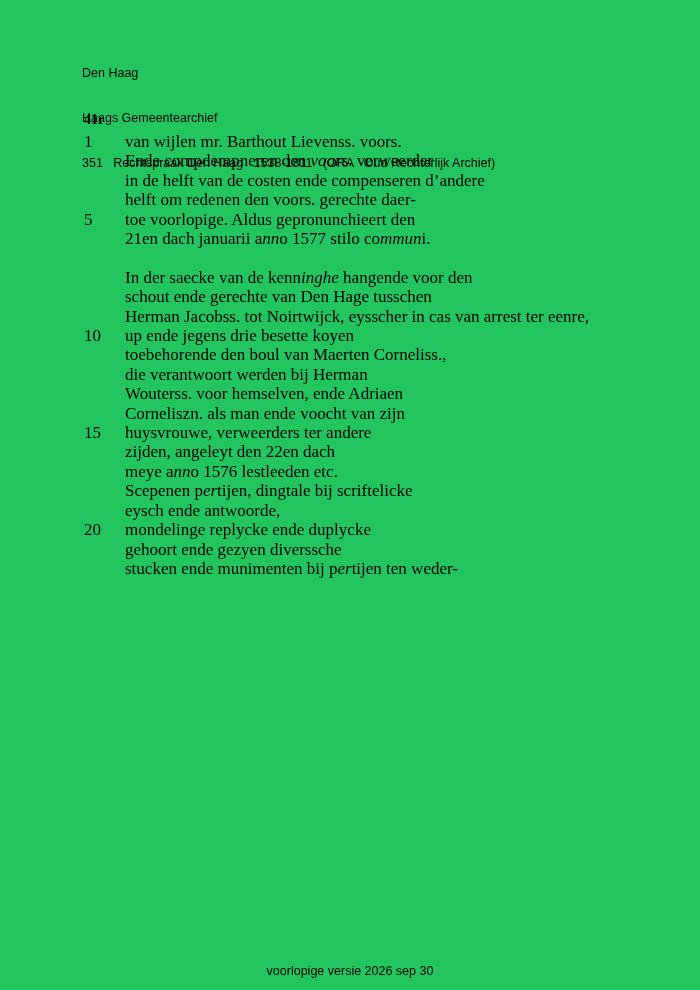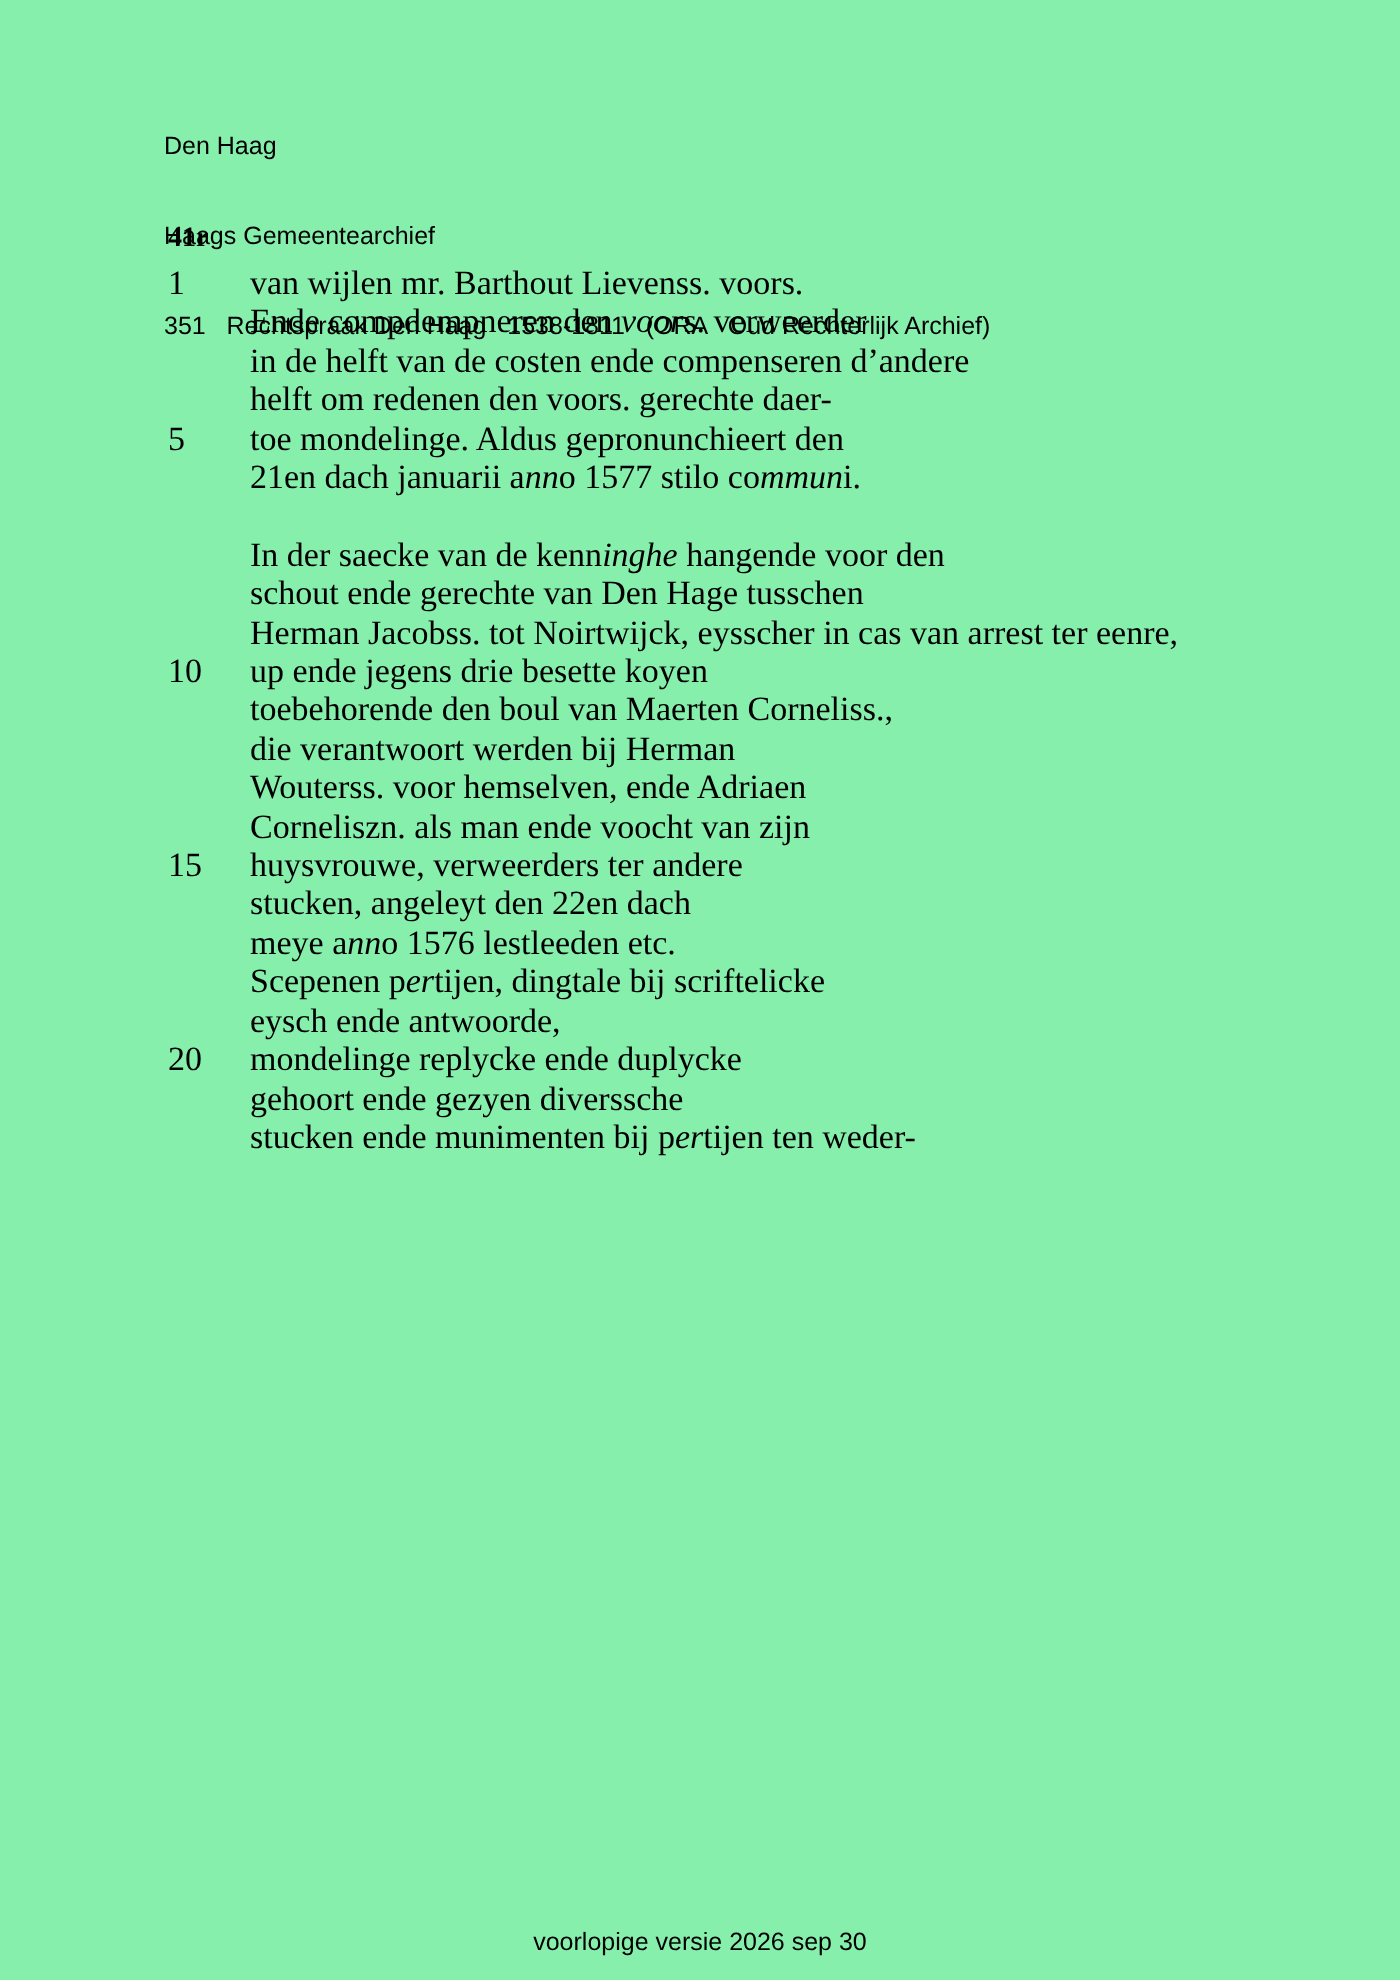--- a/index.html
+++ b/index.html
@@ -4,21 +4,21 @@
 <style>
   html, body {
     margin: 0;
     padding: 0;
     background: #e8e8e8;
   }
   .page {
     position: relative;
     width: 700px;
     height: 990px;
-    background: #86efac;
+    background: #22c55e;
     color: #000000;
     overflow: hidden;
     margin: 0 auto;
     box-shadow: 0 0 4px rgba(0,0,0,0.25);
   }
   .header {
     position: absolute;
     left: 82px;
     top: 36px;
     font-family: "Liberation Sans", sans-serif;
@@ -95,21 +95,21 @@
       <div class="line">
         <span class="num"></span>
         <span class="text"><span>in de helft van de costen ende compenseren d’andere</span></span>
       </div>
       <div class="line">
         <span class="num"></span>
         <span class="text"><span>helft om redenen den voors. gerechte daer-</span></span>
       </div>
       <div class="line">
         <span class="num">5</span>
-        <span class="text"><span>toe mondelinge. Aldus gepronunchieert den</span></span>
+        <span class="text"><span>toe voorlopige. Aldus gepronunchieert den</span></span>
       </div>
       <div class="line">
         <span class="num"></span>
         <span class="text"><span>21en dach januarii a</span><em>nn</em><span>o 1577 stilo co</span><em>mmun</em><span>i.</span></span>
       </div>
       <div class="line"></div>
       <div class="line">
         <span class="num"></span>
         <span class="text"><span>In der saecke van de kenn</span><em>inghe</em><span> hangende voor den</span></span>
       </div>
@@ -140,21 +140,21 @@
       <div class="line">
         <span class="num"></span>
         <span class="text"><span>Corneliszn. als man ende voocht van zijn</span></span>
       </div>
       <div class="line">
         <span class="num">15</span>
         <span class="text"><span>huysvrouwe, verweerders ter andere</span></span>
       </div>
       <div class="line">
         <span class="num"></span>
-        <span class="text"><span>stucken, angeleyt den 22en dach</span></span>
+        <span class="text"><span>zijden, angeleyt den 22en dach</span></span>
       </div>
       <div class="line">
         <span class="num"></span>
         <span class="text"><span>meye a</span><em>nn</em><span>o 1576 lestleeden etc.</span></span>
       </div>
       <div class="line">
         <span class="num"></span>
         <span class="text"><span>Scepenen p</span><em>er</em><span>tijen, dingtale bij scriftelicke</span></span>
       </div>
       <div class="line">

